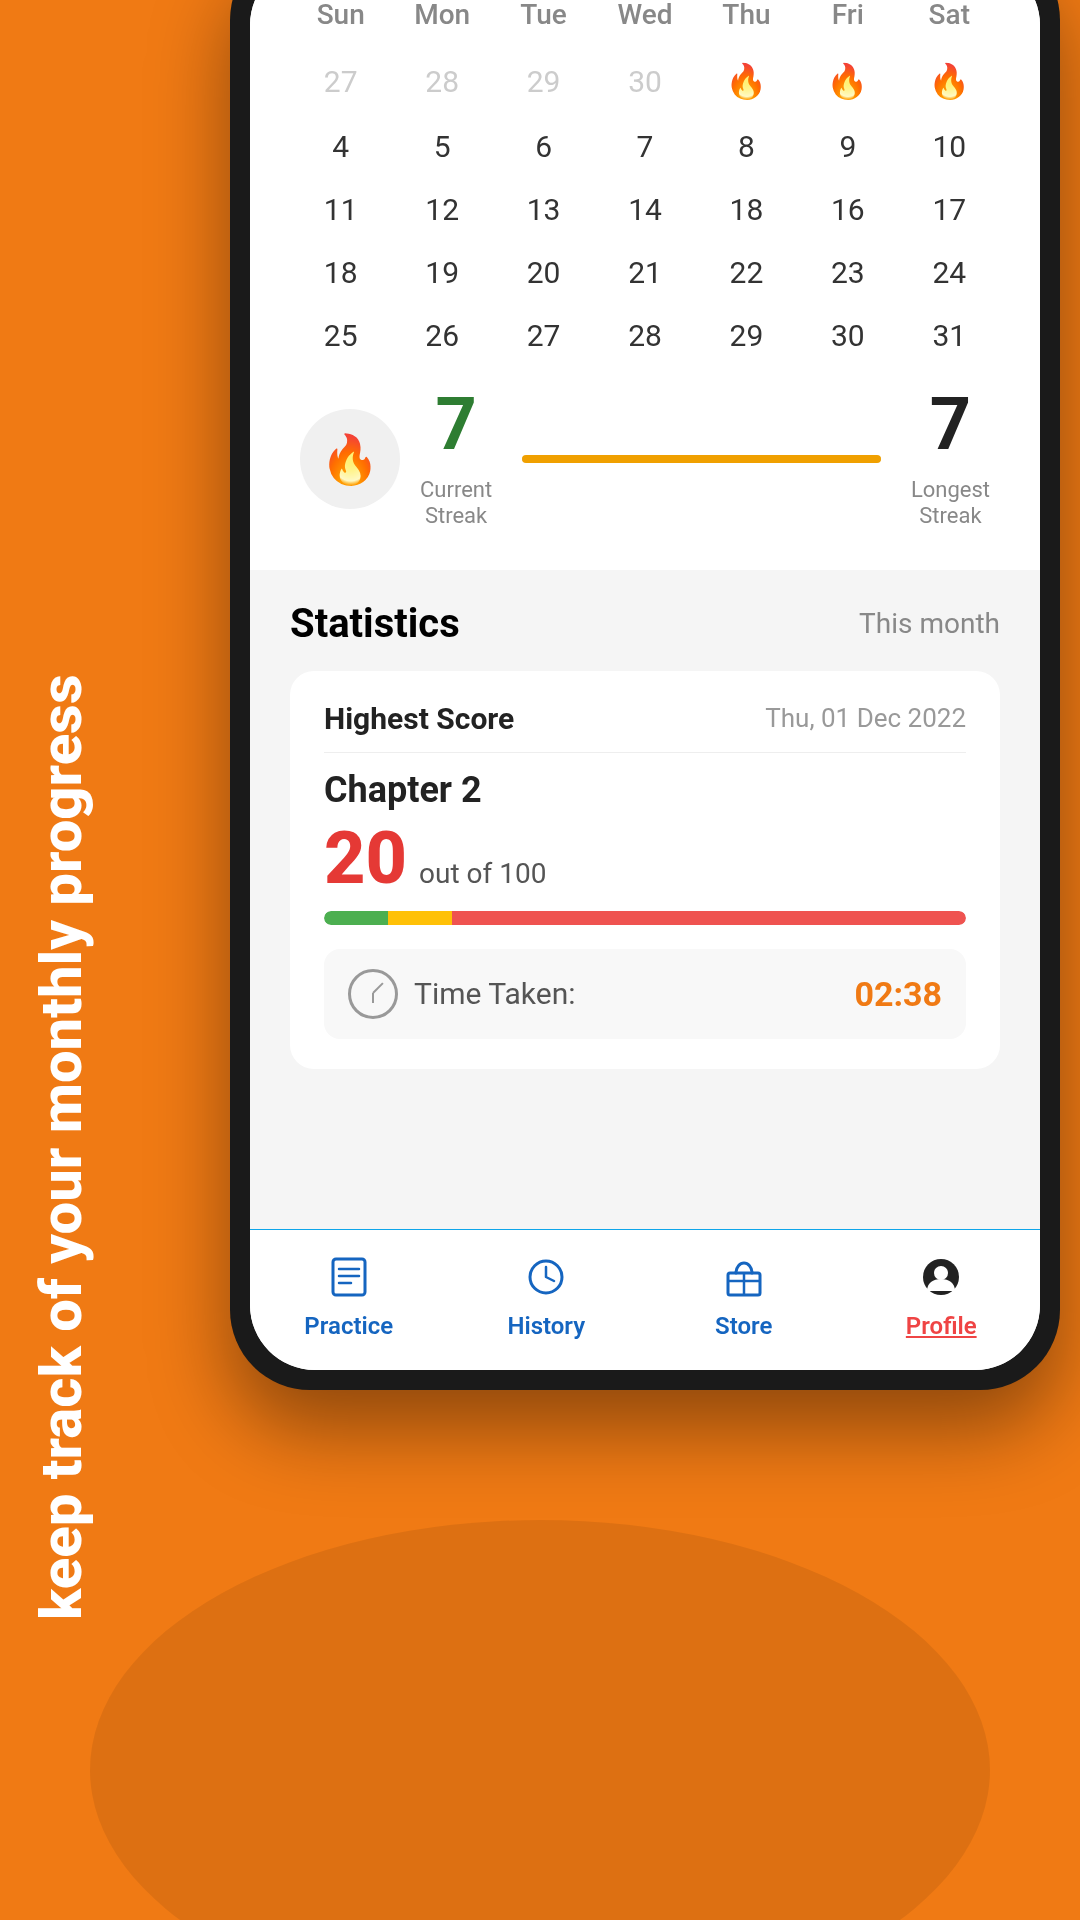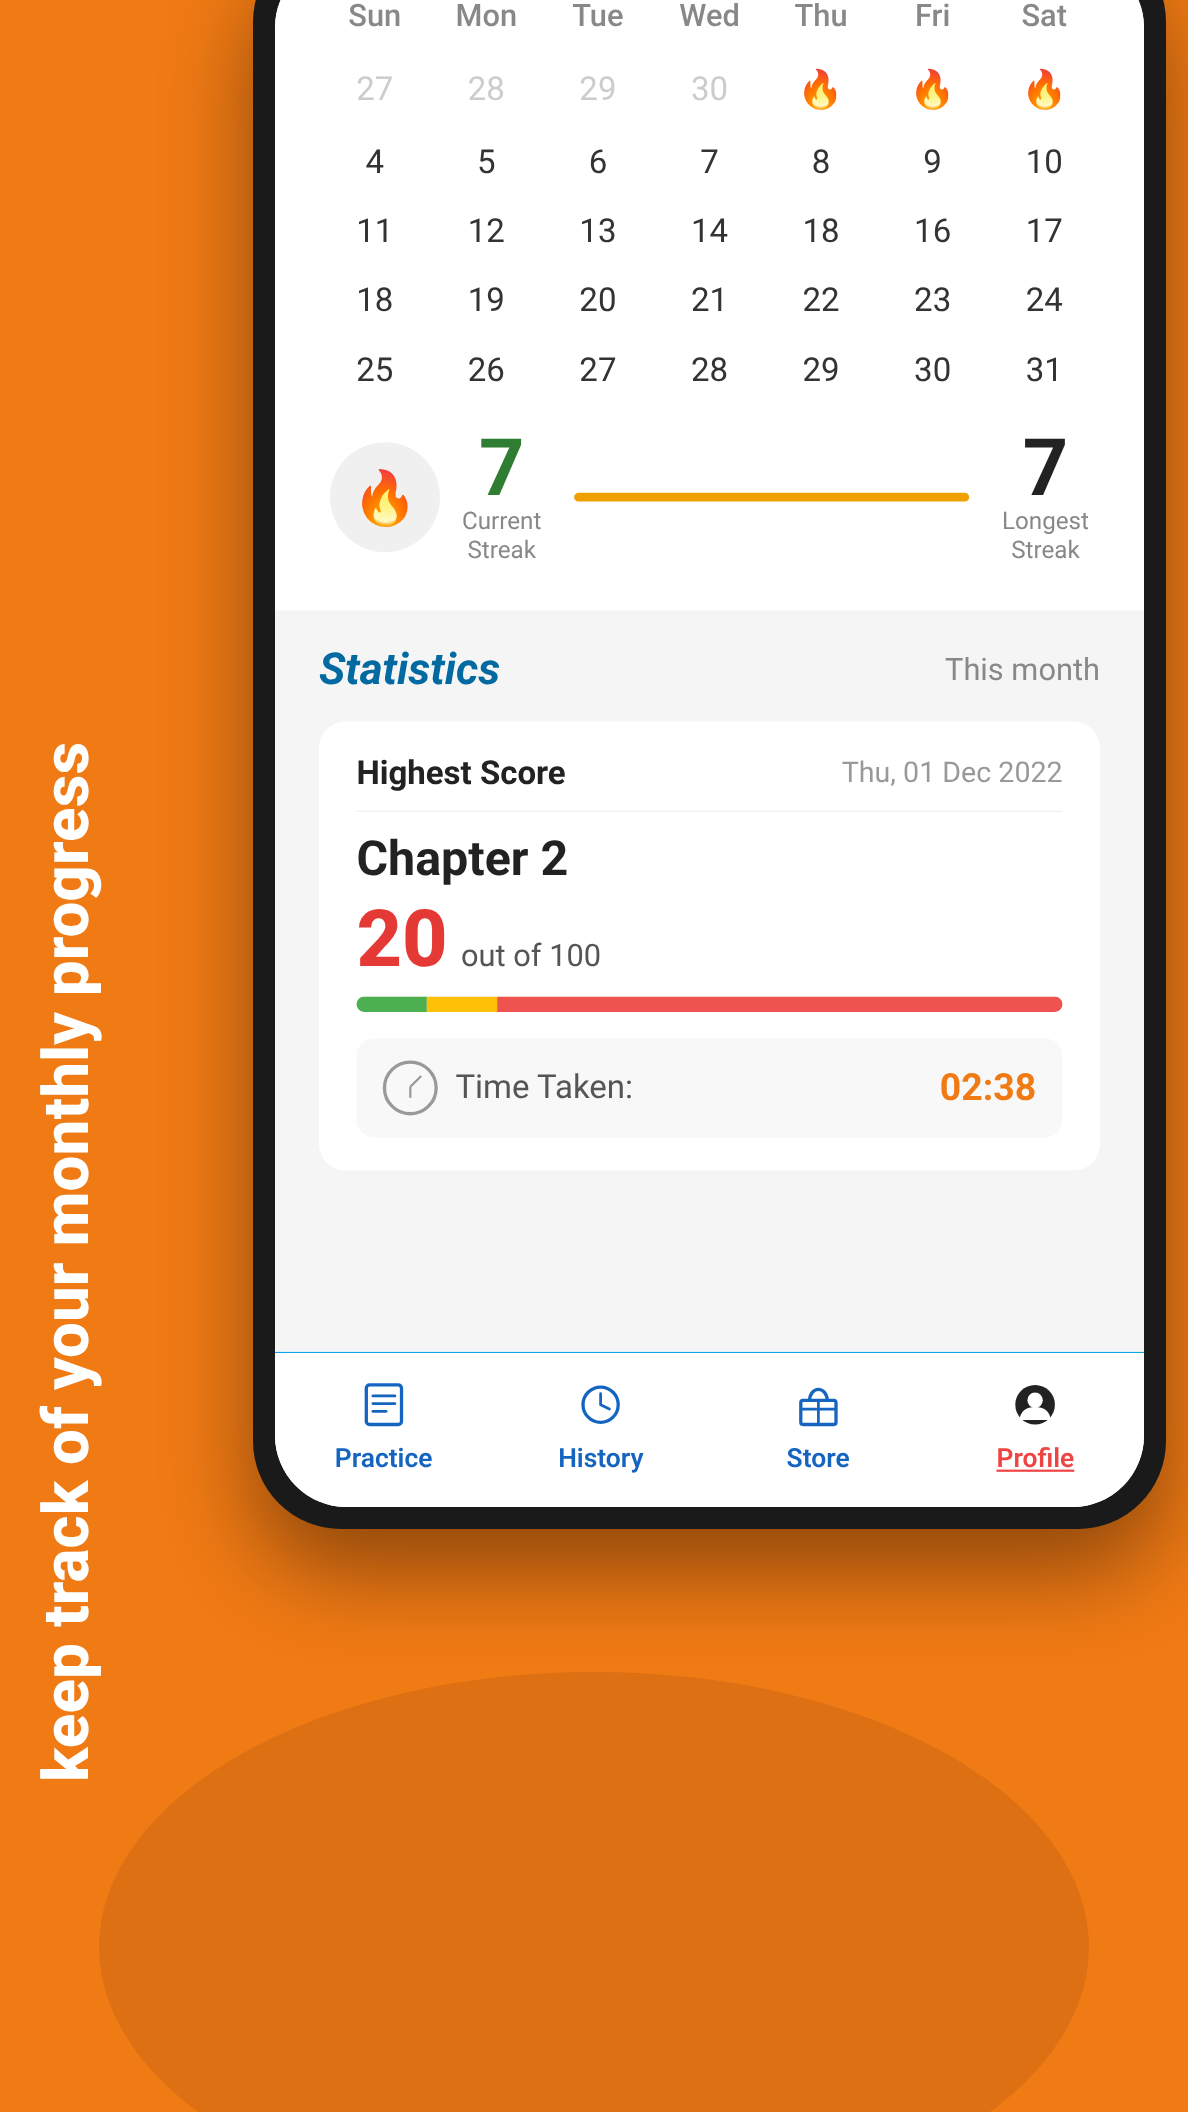--- a/index.html
+++ b/index.html
@@ -177,42 +177,41 @@
       font-weight: 700;
       line-height: 1;
     }
 
     .streak-number.green { color: #2E7D32; }
     .streak-number.black { color: #222; }
 
     .streak-label {
       font-size: 22px;
       color: #888;
-      margin-top: 0;
+      margin-top: 16px;
       line-height: 1.2;
     }
 
     .statistics-section {
       background: #f5f5f5;
       padding: 30px 40px;
       flex: 1;
     }
 
     .stats-header {
       display: flex;
       justify-content: space-between;
       align-items: center;
       margin-bottom: 24px;
     }
 
     .stats-title {
       font-size: 40px;
       font-weight: 700;
-      color: #0369a1;
-      font-style: italic;
+      color: #000000;
     }
 
     .stats-filter {
       font-size: 28px;
       color: #888;
     }
 
     .score-card {
       background: white;
       border-radius: 24px;
@@ -233,21 +232,21 @@
       font-weight: 700;
       color: #222;
     }
 
     .score-date {
       font-size: 26px;
       color: #999;
     }
 
     .chapter-label {
-      font-size: 44px;
+      font-size: 36px;
       font-weight: 700;
       color: #222;
       margin-bottom: 12px;
     }
 
     .score-value-row {
       display: flex;
       align-items: baseline;
       gap: 12px;
       margin-bottom: 16px;

